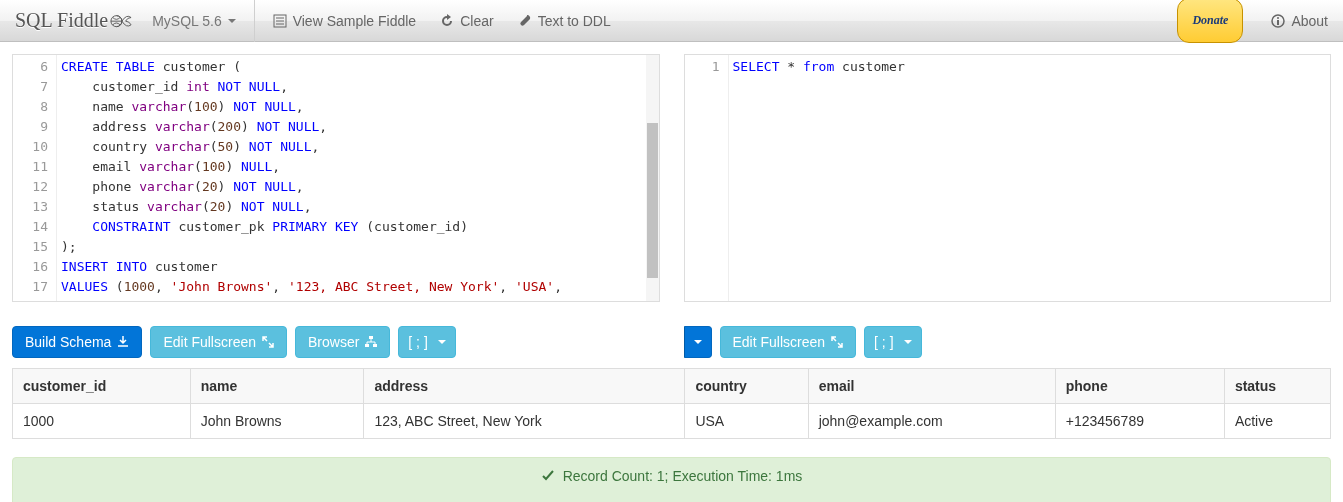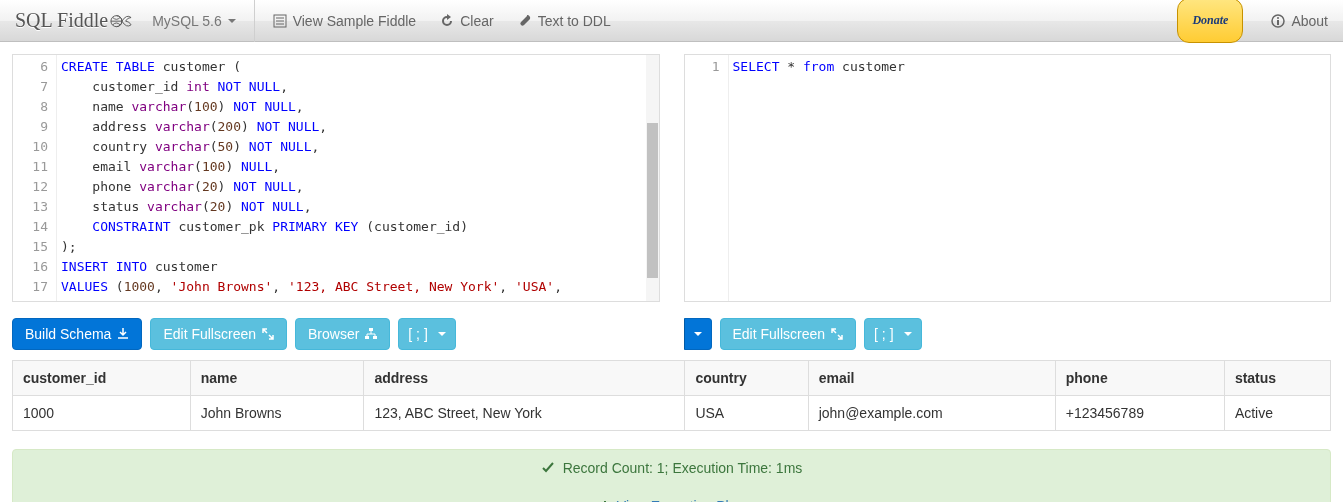--- a/index.html
+++ b/index.html
@@ -134,21 +134,21 @@
     left: 1px;
     height: 155px;
     background: #c1c1c1;
     border-radius: 0;
   }
   .kw { color: #0000ff; }
   .type { color: #800080; }
   .str { color: #b00000; }
   .lit { color: #643820; }
   .btnbar {
-    margin-top: 16px;
+    margin-top: 24px;
     display: flex;
     gap: 8px;
     align-items: center;
   }
   .btn {
     display: inline-flex;
     align-items: center;
     gap: 6px;
     height: 32px;
     padding: 0 12px;

